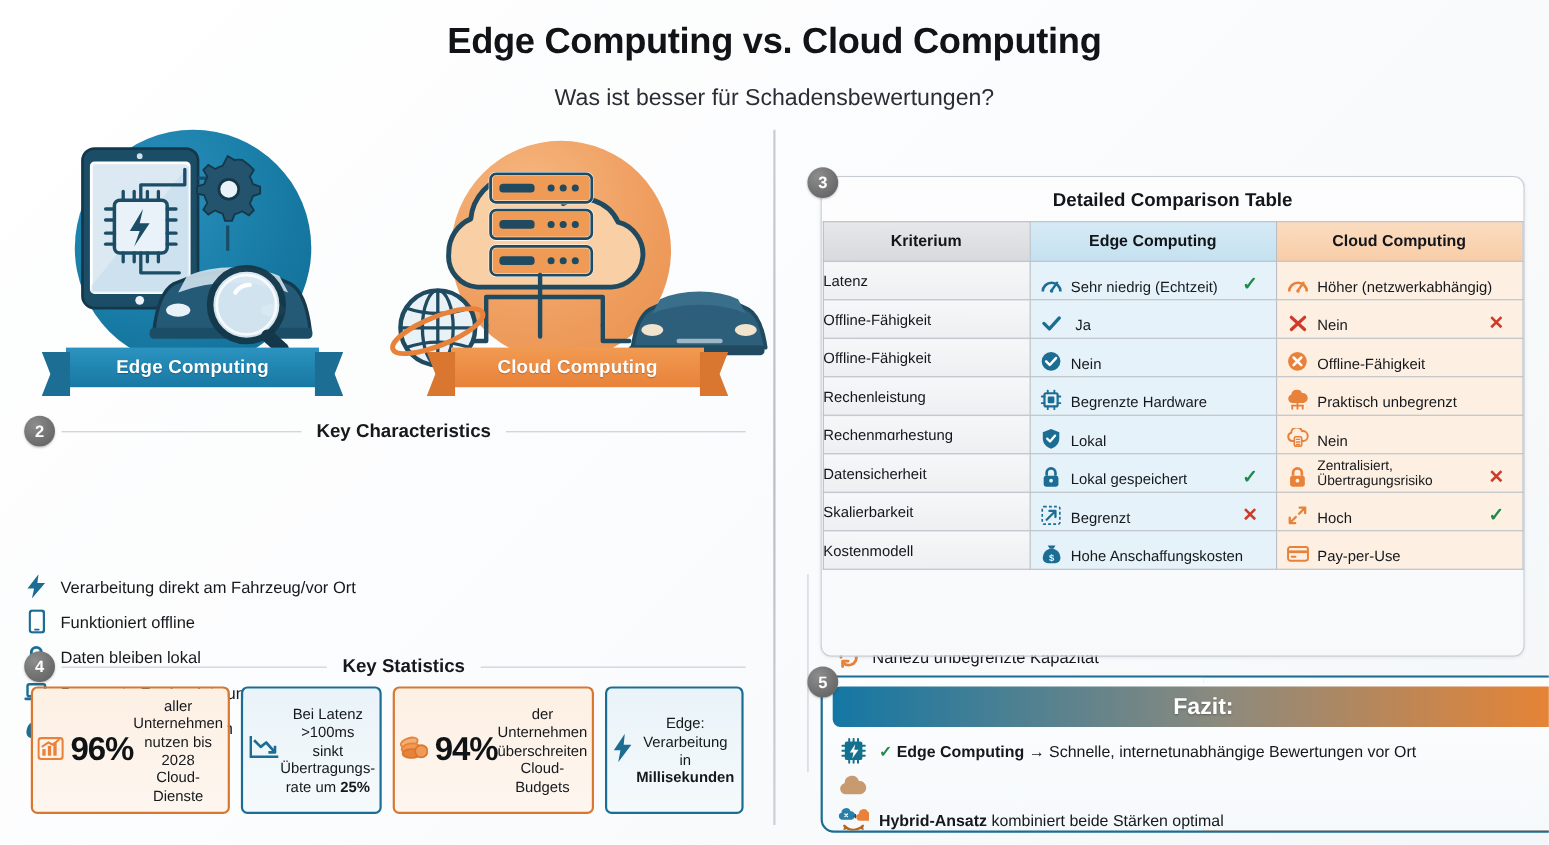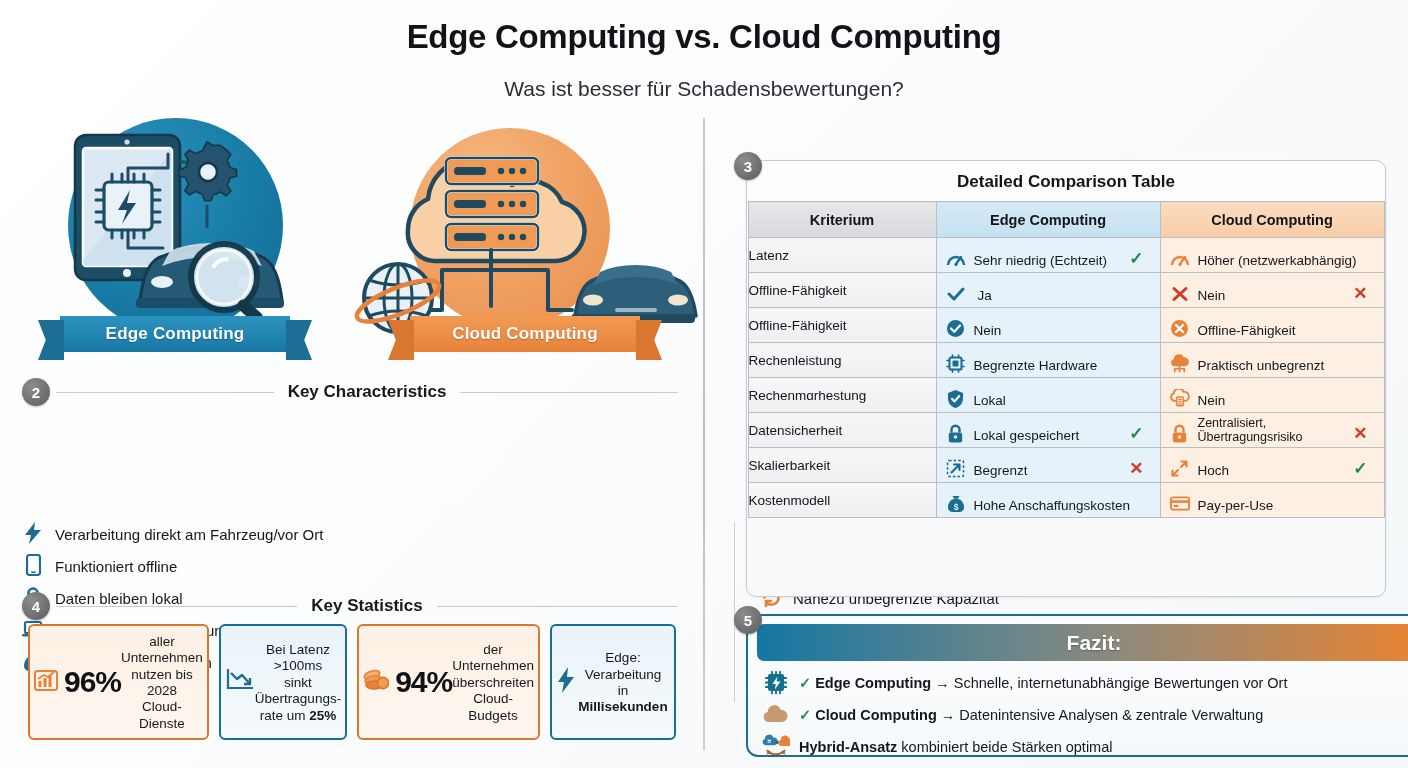--- a/index.html
+++ b/index.html
@@ -732,21 +732,20 @@
           </span>
           <span class="fz-txt"><span class="chk">✓</span><b>Edge Computing</b><span> → Schnelle, internetunabhängige Bewertungen vor Ort</span></span>
         </div>
 
         <div class="fz-item">
           <span class="ic">
             <svg width="28" height="20" viewBox="0 0 28 20">
                 <path d="M7 17 a5 5 0 0 1 -1.2 -9.9 a6.6 6.6 0 0 1 13 -2 a5.6 5.6 0 0 1 1.4 11.9 z" fill="#c89a6f"></path>
               </svg>
           </span>
-          <span class="fz-txt"><span class="chk">✓</span><b>Cloud Computing</b><span> → Datenintensive Analysen &amp; zentrale Verwaltung</span></span>
         </div>
 
         <div class="fz-item">
           <span class="ic">
             <svg width="30" height="26" viewBox="0 0 30 26">
                 <path d="M4 11 a3.4 3.4 0 0 1 -.8 -6.7 a4.5 4.5 0 0 1 8.8 -1.4 a3.8 3.8 0 0 1 1 8.1 z" fill="#2a7fa8"></path>
                 <path d="M6.5 5.5 l2.6 2.6 M9.1 5.5 l-2.6 2.6" stroke="#fff" stroke-width="1.2" stroke-linecap="round"></path>
                 <text x="14.5" y="10.5" font-size="8.5" font-weight="bold" fill="#3b3b3b" font-family="Liberation Sans">+</text>
                 <path d="M21 12 a3.4 3.4 0 0 1 -.8 -6.7 a4.5 4.5 0 0 1 8.8 -1.4 a3.8 3.8 0 0 1 1 8.1 z" fill="#e8823a"></path>
                 <path d="M6 17 q8 8 18 0" fill="none" stroke="#b4671f" stroke-width="2.3" stroke-linecap="round"></path>

